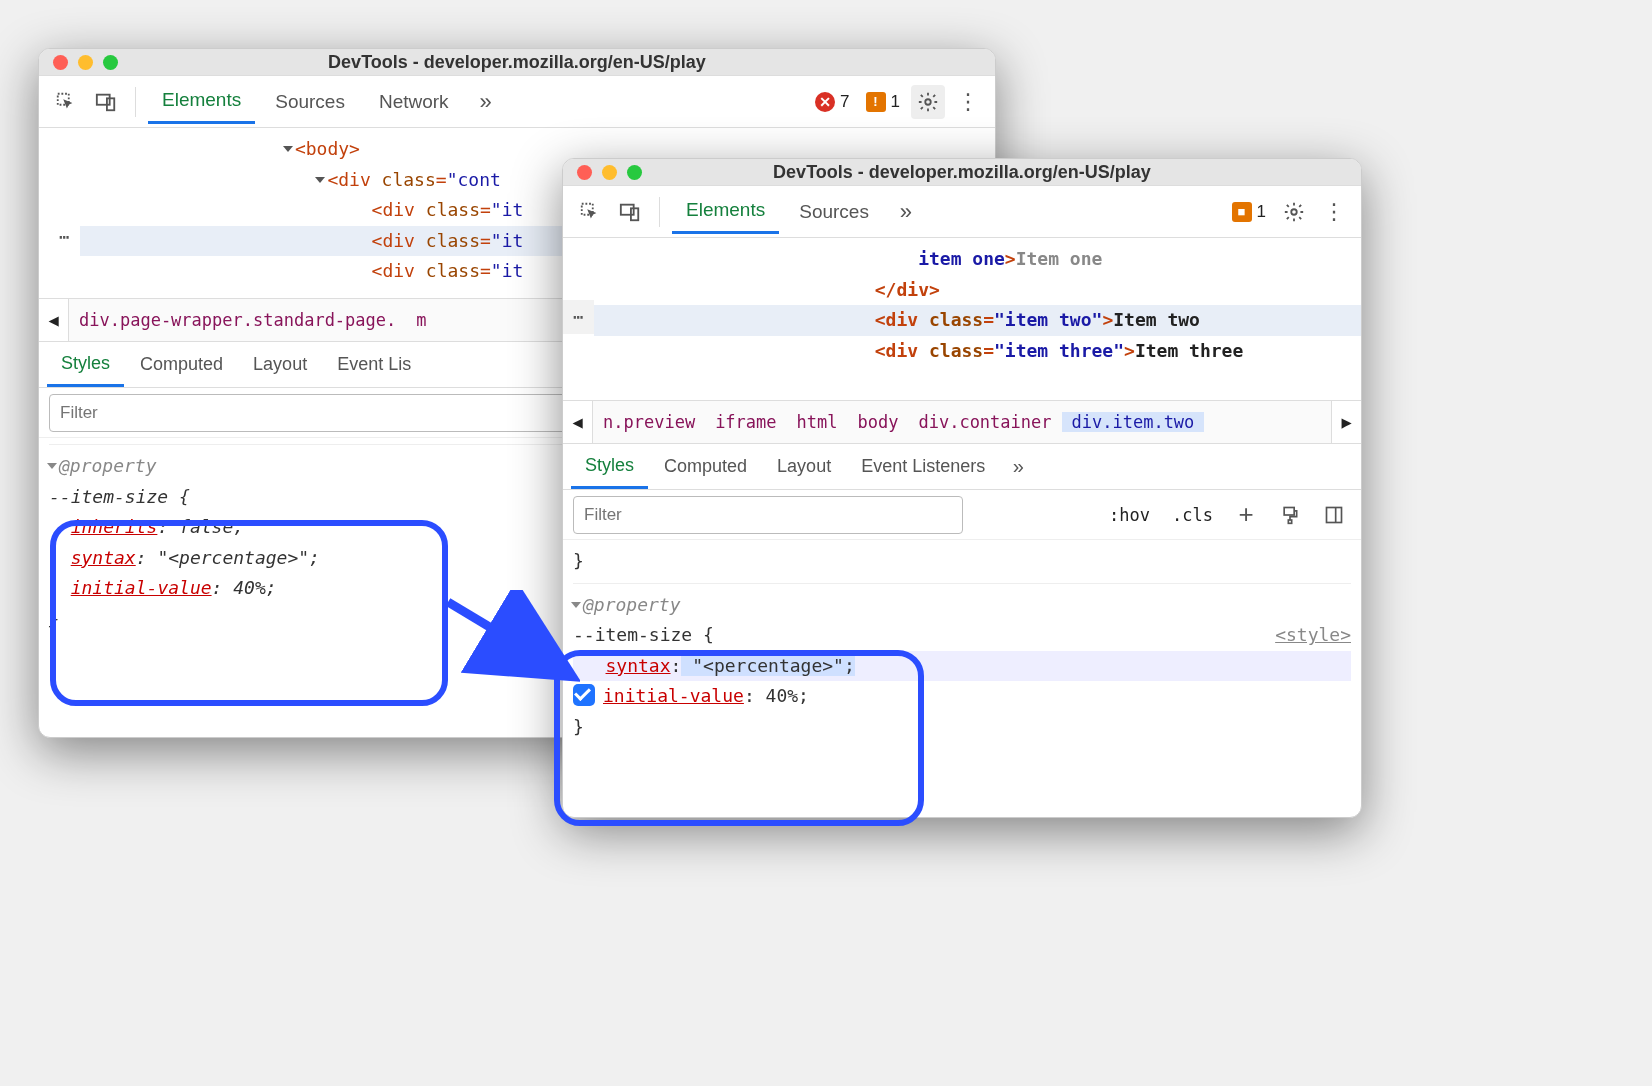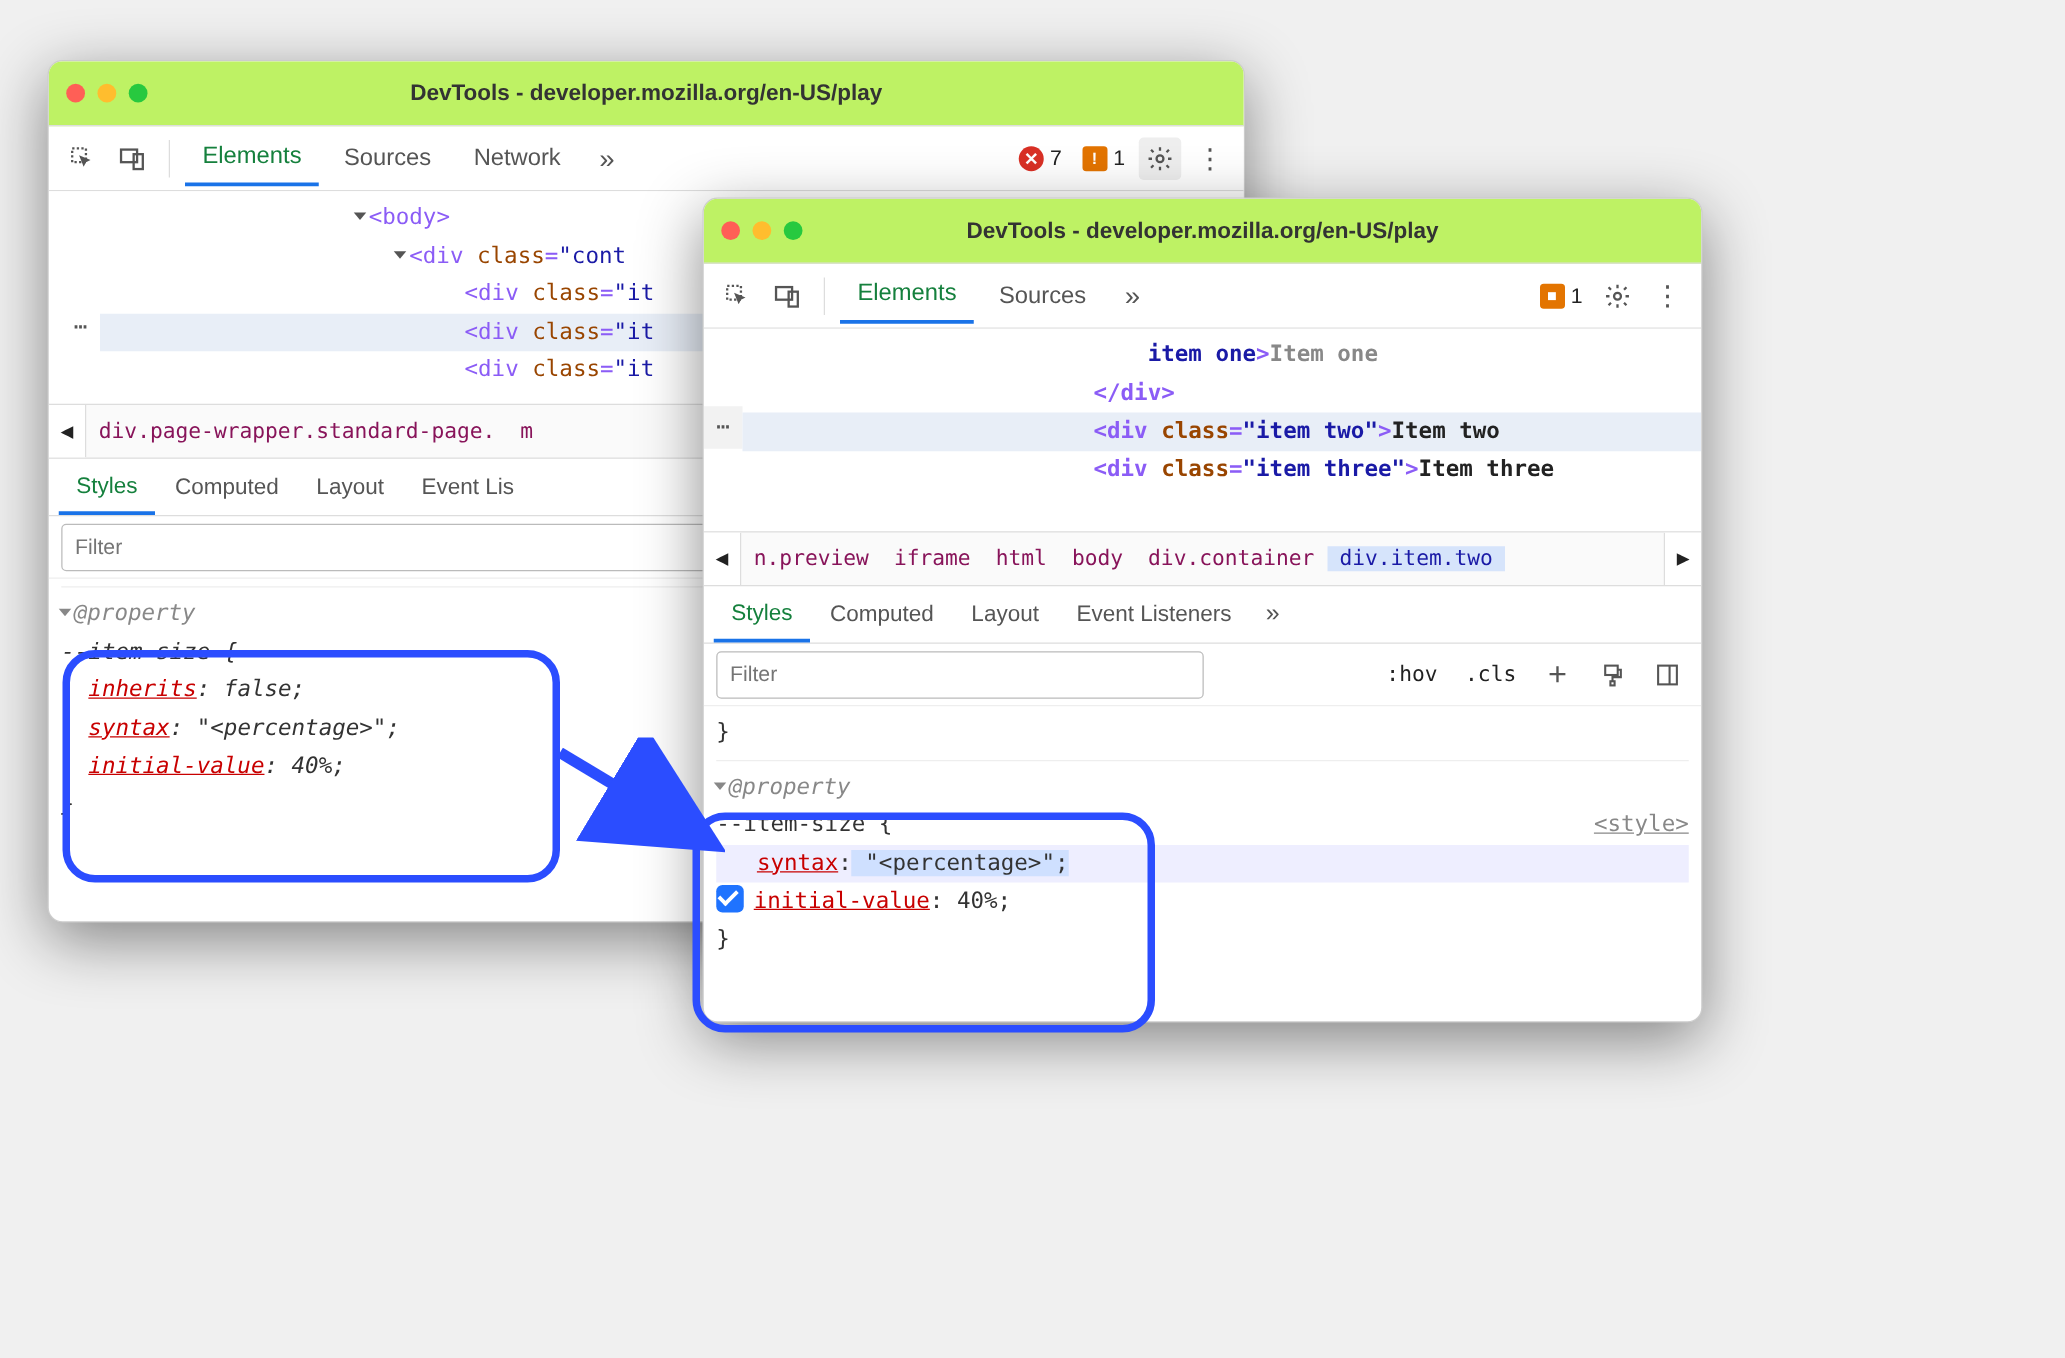--- a/index.html
+++ b/index.html
@@ -15,25 +15,25 @@
   }
   .window {
     position: absolute;
     background: #fff;
     border: 1px solid #ccc;
     border-radius: 12px;
     box-shadow: 0 14px 50px rgba(0,0,0,0.45);
     overflow: hidden;
   }
   .titlebar {
-    height: 52px;
+    height: 27px;
     display: flex;
     align-items: center;
     padding: 0 14px;
-    background: #bef264;
+    background: #e5e5e5;
     border-bottom: 1px solid #ddd;
     position: relative;
   }
   .traffic { display: flex; gap: 10px; }
   .dot { width: 15px; height: 15px; border-radius: 50%; }
   .red { background:#ff5f56; } .yellow{background:#ffbd2e;} .green{background:#27c93f;}
   .title { position:absolute; left:0; right:0; text-align:center; font-weight:600; font-size:18px; color:#333; pointer-events:none;}
   .toolbar {
     display:flex; align-items:center; height:52px; border-bottom:1px solid #ddd; padding:0 10px; gap:6px; background:#fff;
   }
@@ -43,21 +43,21 @@
   .icon-btn.grey { background:#eee; }
   .spacer { flex:1; }
   .badge { display:flex; align-items:center; gap:5px; font-size:17px; padding:0 5px;}
   .badge .circ{ width:20px;height:20px;border-radius:50%;display:flex;align-items:center;justify-content:center;color:#fff;font-size:14px;font-weight:bold;}
   .circ.err{background:#d93025;} .sq.warn{width:20px;height:20px;background:#e37400;border-radius:3px;display:flex;align-items:center;justify-content:center;color:#fff;font-size:13px;font-weight:bold;}
   .dom {
     font-family: Menlo, Consolas, monospace; font-size:18px; padding:6px 0 6px 0px; line-height:1.7; background:#fff;
   }
   .dom .row{white-space:pre; padding:0 10px;}
   .dom .row.sel{background:#e8eef7;}
-  .tag-punc{color:#8b5cf6;} .attr-name{color:#994500;} .attr-val{color:#1a1aa6;}
+  .tag-punc{color:#c2410c;} .attr-name{color:#994500;} .attr-val{color:#1a1aa6;}
   .caret{display:inline-block;width:0;height:0;border-left:6px solid #555;border-top:5px solid transparent;border-bottom:5px solid transparent;margin-right:4px;vertical-align:1px;}
   .caret.open{transform:rotate(90deg);}
   .breadcrumb{height:44px;display:flex;align-items:center;border-top:1px solid #ddd;border-bottom:1px solid #ddd;background:#fafafa;font-family:Menlo,monospace;font-size:17px;overflow:hidden;}
   .bc-btn{width:30px;height:100%;display:flex;align-items:center;justify-content:center;border-right:1px solid #ddd;background:#fff;cursor:pointer;}
   .crumb{padding:0 10px;color:#88145a;cursor:pointer;white-space:nowrap;}
   .crumb.active{background:#d6e4fb;color:#1a1aa6;}
   .sub-tabs{display:flex;align-items:center;height:46px;border-bottom:1px solid #ddd;padding:0 8px;gap:2px;}
   .sub-tabs .tab{font-size:18px;}
   .filter-row{display:flex;align-items:center;height:50px;padding:6px 10px;border-bottom:1px solid #eee;gap:10px;}
   .filter-input{flex:0 0 auto;height:38px;min-width:120px;border:1px solid #bbb;border-radius:4px;padding:0 10px;font-size:17px;color:#777;font-family:inherit;}

